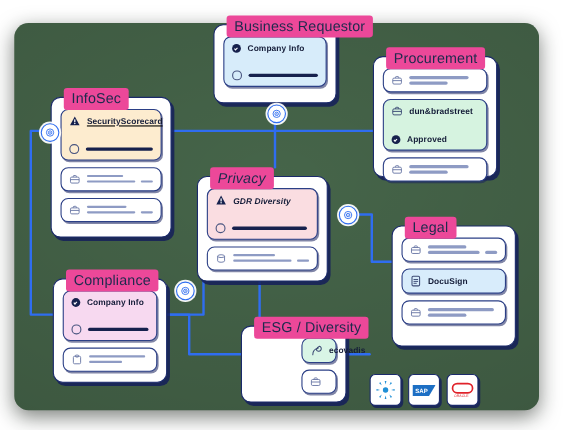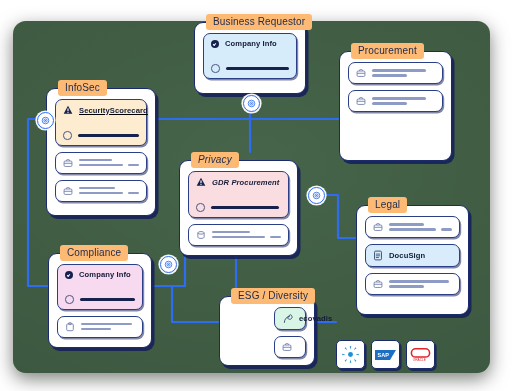--- a/index.html
+++ b/index.html
@@ -24,22 +24,22 @@
   #wires{position:absolute;left:0;top:0;width:512px;height:391px;overflow:visible;}
 
   
   .group{
     position:absolute;background:#ffffff;border:1.6px solid #1b2a6b;
     border-radius:9px;box-shadow:2.5px 3px 0 rgba(20,30,90,.85);
     box-sizing:border-box;
   }
   .group-label{
     position:absolute;top:-9px;left:11px;
-    background:#fdba74;color:#1d2a4d;
-    font-size:10px;letter-spacing:.15px;
+    background:#ec4899;color:#1d2a4d;
+    font-size:13px;letter-spacing:.15px;
     padding:2px 7px 2.5px 7px;border-radius:3px;
     white-space:nowrap;
   }
   .group-body{padding:10px 8px 8px 8px;display:flex;flex-direction:column;gap:6px;}
 
   
   .item{
     border:1.2px solid #2b3f86;border-radius:7px;
     background:#ffffff;padding:5px 7px;box-sizing:border-box;
     display:flex;flex-direction:column;gap:16px;
@@ -208,20 +208,34 @@
             <path d="M5 4.2 V3.2 a1 1 0 0 1 1-1 h2 a1 1 0 0 1 1 1 V4.2" fill="none" stroke="#6c7aa8" stroke-width="1.2"></path>
             <path d="M1.5 7.4 H12.5" stroke="#6c7aa8" stroke-width="1.2"></path>
           </svg>
           <div class="bars">
             <span class="bar w85"></span>
             <span class="bar w55"></span>
           </div>
         </div>
       </div>
 
+      <div class="item tint-green">
+        <div class="row">
+          <svg class="ico" width="10" height="10" viewBox="0 0 14 14">
+            <rect x="1.5" y="4.2" width="11" height="7.6" rx="1.6" fill="none" stroke="#3c4a74" stroke-width="1.2"></rect>
+            <path d="M5 4.2 V3.2 a1 1 0 0 1 1-1 h2 a1 1 0 0 1 1 1 V4.2" fill="none" stroke="#3c4a74" stroke-width="1.2"></path>
+            <path d="M1.5 7.4 H12.5" stroke="#3c4a74" stroke-width="1.2"></path>
+          </svg>
+          <span class="label">dun&amp;bradstreet</span>
+        </div>
+        <div class="row">
+          <span class="check"></span>
+          <span class="label">Approved</span>
+        </div>
+      </div>
 
       <div class="item">
         <div class="row">
           <svg class="ico" width="10" height="10" viewBox="0 0 14 14">
             <rect x="1.5" y="4.2" width="11" height="7.6" rx="1.6" fill="none" stroke="#6c7aa8" stroke-width="1.2"></rect>
             <path d="M5 4.2 V3.2 a1 1 0 0 1 1-1 h2 a1 1 0 0 1 1 1 V4.2" fill="none" stroke="#6c7aa8" stroke-width="1.2"></path>
             <path d="M1.5 7.4 H12.5" stroke="#6c7aa8" stroke-width="1.2"></path>
           </svg>
           <div class="bars">
             <span class="bar w85"></span>
@@ -237,21 +251,21 @@
     <div class="group-label">Privacy</div>
     <div class="group-body">
 
       <div class="item tint-pink">
         <div class="row">
           <svg class="ico" width="10" height="10" viewBox="0 0 12 12">
             <path d="M6 1 L11.2 10.6 L0.8 10.6 Z" fill="#16214d"></path>
             <rect x="5.3" y="4" width="1.4" height="3.4" rx=".6" fill="#fff"></rect>
             <circle cx="6" cy="8.8" r=".8" fill="#fff"></circle>
           </svg>
-          <span class="label">GDR Procurement</span>
+          <span class="label">GDR Diversity</span>
         </div>
         <div class="row">
           <span class="radio"></span>
           <span class="dashline"></span>
         </div>
       </div>
 
       <div class="item">
         <div class="row">
           <svg class="ico" width="10" height="10" viewBox="0 0 14 14">

